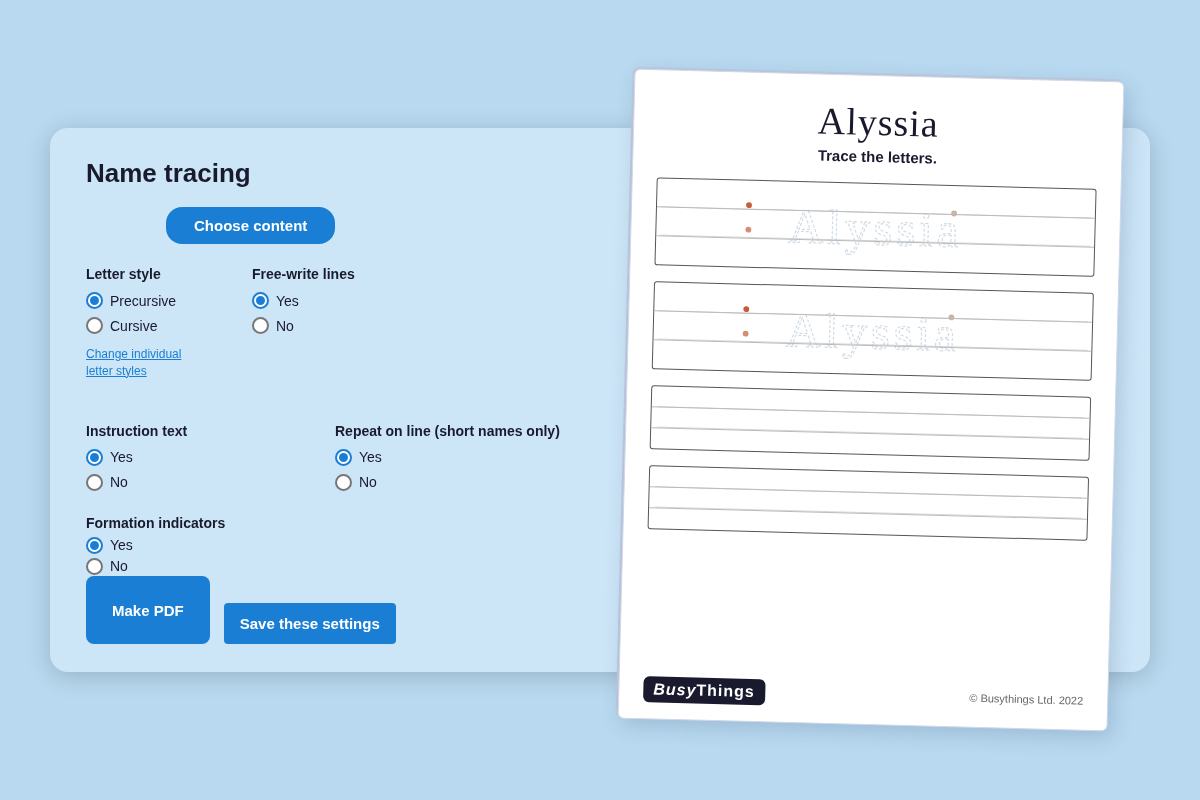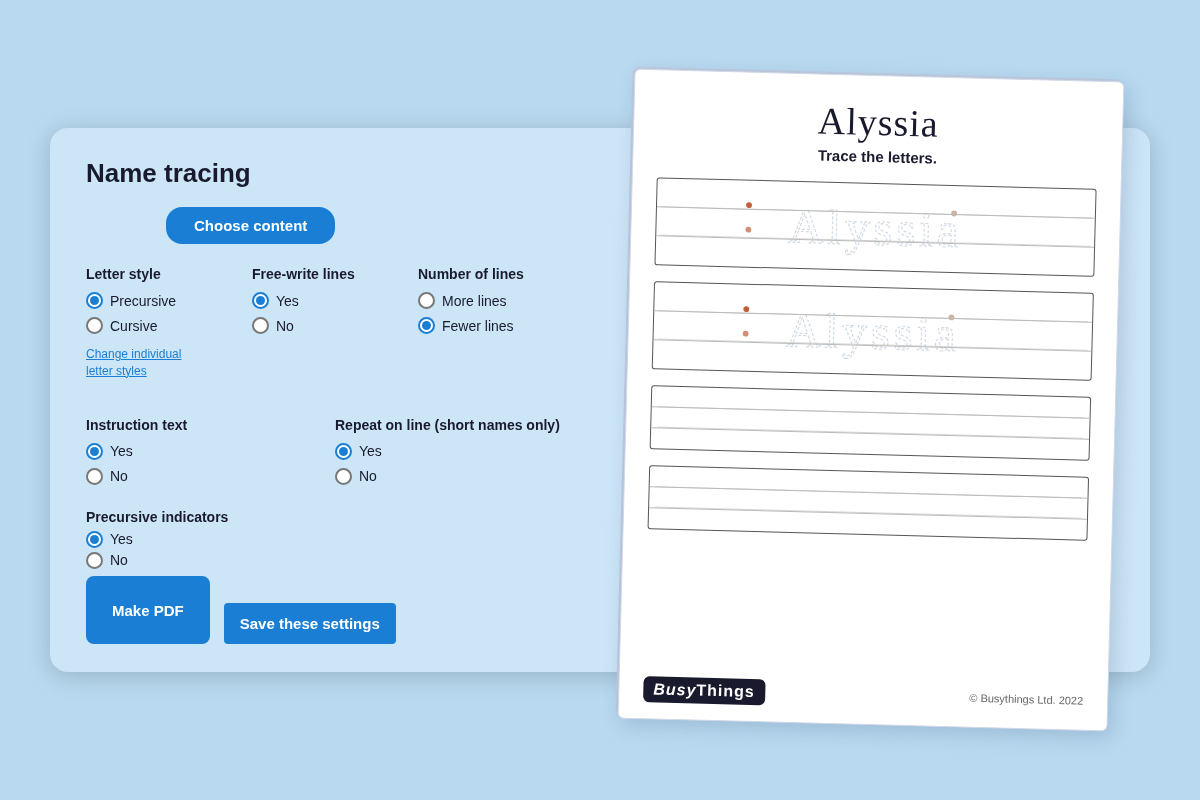--- a/index.html
+++ b/index.html
@@ -49,21 +49,21 @@
       font-weight: 700;
       cursor: pointer;
       align-self: flex-start;
       margin-left: 80px;
       margin-bottom: 22px;
     }
     .settings-grid {
       display: grid;
       grid-template-columns: 1fr 1fr 1fr;
       gap: 16px 10px;
-      margin-bottom: 8px;
+      margin-bottom: 14px;
     }
     .settings-group {
       display: flex;
       flex-direction: column;
       gap: 4px;
     }
     .settings-group-label {
       font-size: 14px;
       font-weight: 800;
       color: #1a1a2e;
@@ -285,31 +285,20 @@
         <div class="radio-row">
           <div class="radio-custom checked"></div>
           <label>Yes</label>
         </div>
         <div class="radio-row">
           <div class="radio-custom"></div>
           <label>No</label>
         </div>
       </div>
 
-      <div class="settings-group">
-        <div class="settings-group-label">Number of lines</div>
-        <div class="radio-row">
-          <div class="radio-custom"></div>
-          <label>More lines</label>
-        </div>
-        <div class="radio-row">
-          <div class="radio-custom checked"></div>
-          <label>Fewer lines</label>
-        </div>
-      </div>
     </div>
 
     <div class="divider-row"></div>
 
     <div class="settings-grid2">
 
       <div class="settings-group">
         <div class="settings-group-label">Instruction text</div>
         <div class="radio-row">
           <div class="radio-custom checked"></div>
@@ -328,21 +317,21 @@
           <label>Yes</label>
         </div>
         <div class="radio-row">
           <div class="radio-custom"></div>
           <label>No</label>
         </div>
       </div>
     </div>
 
     <div class="formation-section">
-      <div class="settings-group-label">Precursive indicators</div>
+      <div class="settings-group-label">Formation indicators</div>
       <div class="radio-row">
         <div class="radio-custom checked"></div>
         <label>Yes</label>
       </div>
       <div class="radio-row">
         <div class="radio-custom"></div>
         <label>No</label>
       </div>
     </div>
 

